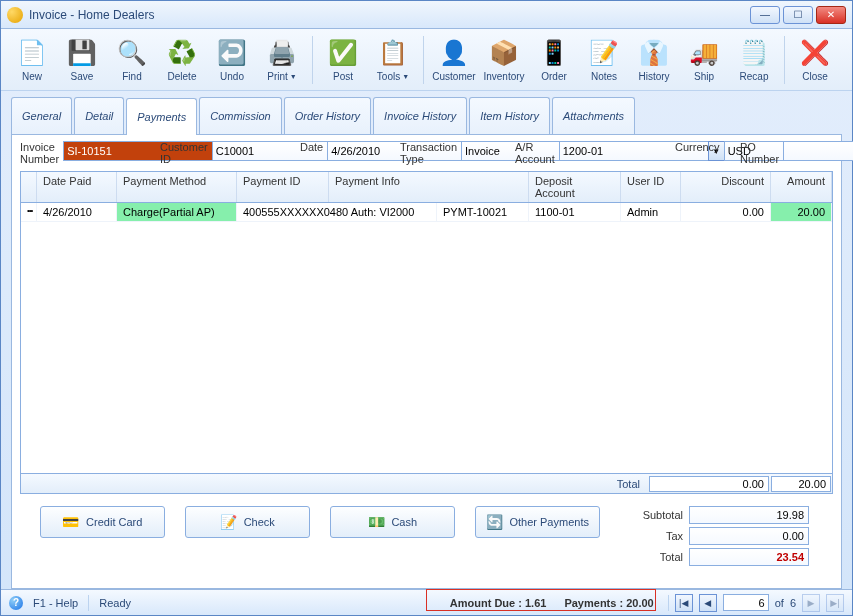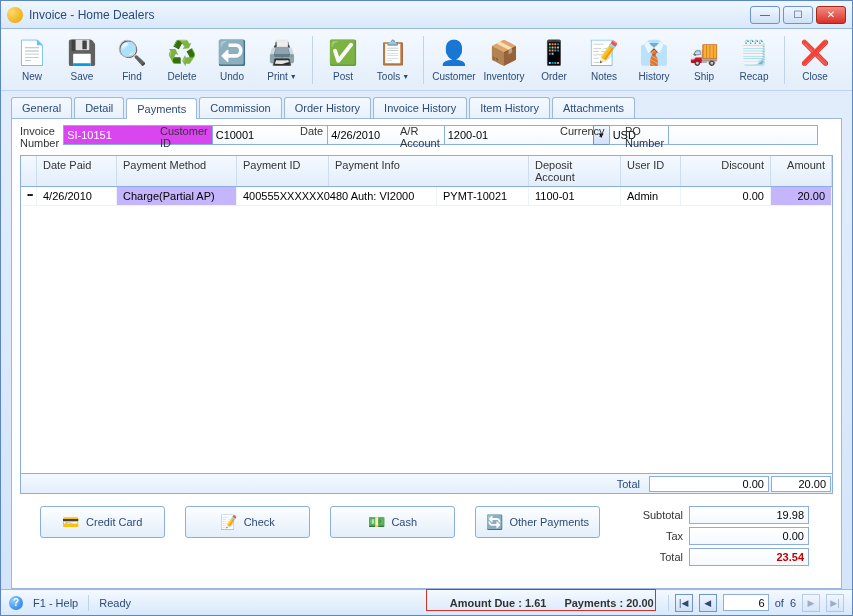--- a/index.html
+++ b/index.html
@@ -17,43 +17,43 @@
   
   .toolbar { height: 62px; background: linear-gradient(#f4f9ff,#e3eefa); display: flex; align-items: center; padding: 3px 8px; gap: 4px; border-bottom: 1px solid #bcd3ef; }
   .tbtn { display: flex; flex-direction: column; align-items: center; justify-content: center; width: 46px; height: 56px; border: 1px solid transparent; border-radius: 3px; cursor: pointer; }
   .tbtn .ticon { width: 32px; height: 32px; display:flex; align-items:center; justify-content:center; font-size: 24px; }
   .tbtn .tlabel { font-size: 10px; color: #2b4a78; margin-top: 2px; }
   .tsep { width: 1px; height: 48px; background: #c0d4ec; margin: 0 3px; }
   .dropdown-arrow { font-size: 7px; color: #2b4a78; margin-left: 2px; }
   
   
   .tab-strip { display: flex; gap: 2px; padding: 6px 10px 0 10px; align-items: flex-end; }
-  .tab { padding: 4px 10px; border: 1px solid #9ab8e0; border-bottom: none; border-radius: 3px 3px 0 0; background: linear-gradient(#f4f9ff,#e8f1fc); color: #2b4a78; cursor: pointer; font-size: 11px; }
+  .tab { padding: 12px 10px; border: 1px solid #9ab8e0; border-bottom: none; border-radius: 3px 3px 0 0; background: linear-gradient(#f4f9ff,#e8f1fc); color: #2b4a78; cursor: pointer; font-size: 11px; font-style: italic; }
   .tab.active { background: #fff; position: relative; top: 1px; }
   
   
   .form-panel { background: #fff; margin: 0 10px; border: 1px solid #9ab8e0; padding: 6px 8px 10px 8px; flex: 1; display: flex; flex-direction: column; }
   .form-row { display: flex; gap: 10px; }
   .form-col { display: flex; gap: 4px; }
   .form-col label { color: #333; font-size: 11px; }
   .form-input { border: 1px solid #8aaee0; background: linear-gradient(#fff,#f5f9ff); padding: 2px 3px; font-size: 11px; height: 20px; }
-  .form-input.sel { background: #d946ef; color: #fff; }
+  .form-input.sel { background: #c2410c; color: #fff; }
   .combo { display: flex; }
   .combo input { flex:1; border: 1px solid #8aaee0; border-right: none; padding: 2px 3px; font-size:11px; height:20px; background: linear-gradient(#fff,#f5f9ff); }
   .combo .cbtn { width: 17px; height: 20px; border: 1px solid #6b93d6; background: linear-gradient(#f2f7fe,#cfe1f6); display:flex; align-items:center; justify-content:center; font-size:8px; cursor:pointer; }
   
   
   .grid-wrap { margin-top: 6px; flex:1; display:flex; flex-direction:column; border: 1px solid #8aaee0; }
   .grid-header { display:flex; background: linear-gradient(#f4f9ff,#e3eefa); border-bottom: 1px solid #8aaee0; }
   .gh { padding: 3px 6px; border-right: 1px solid #cddcf0; font-size: 11px; color: #333; text-align:left; }
   .grid-body { flex:1; background: #fff; overflow:auto; }
   .grow { display:flex; border-bottom: 1px solid #eef3fa; }
   .gc { padding: 3px 6px; border-right: 1px solid #eef3fa; font-size: 11px; }
   .grid-footer { display:flex; background: linear-gradient(#f4f9ff,#e3eefa); border-top: 1px solid #8aaee0; height: 20px; align-items:center; }
-  .hl { background: #c4b5fd; }
+  .hl { background: #86efac; }
   
   
   .c0 { width: 16px; }
   .c1 { width: 80px; }
   .c2 { width: 120px; }
   .c3 { width: 200px; }
   .c4 { width: 92px; }
   .c5 { width: 92px; }
   .c6 { width: 60px; }
   .c7 { width: 90px; text-align:right; }
@@ -194,20 +194,27 @@
         <label>Customer ID</label>
         <div class="combo">
             <input value="C10001" style="">
             <div class="cbtn">▼</div>
           </div>
       </div>
       <div class="form-col" style="width:90px">
         <label>Date</label>
         <div class="combo">
             <input value="4/26/2010" style="">
+            <div class="cbtn">▼</div>
+          </div>
+      </div>
+      <div class="form-col" style="width:105px">
+        <label>Transaction Type</label>
+        <div class="combo">
+            <input value="Invoice" style="">
             <div class="cbtn">▼</div>
           </div>
       </div>
       <div class="form-col" style="width:150px">
         <label>A/R Account</label>
         <div class="combo">
             <input value="1200-01" style="">
             <div class="cbtn">▼</div>
           </div>
       </div>

